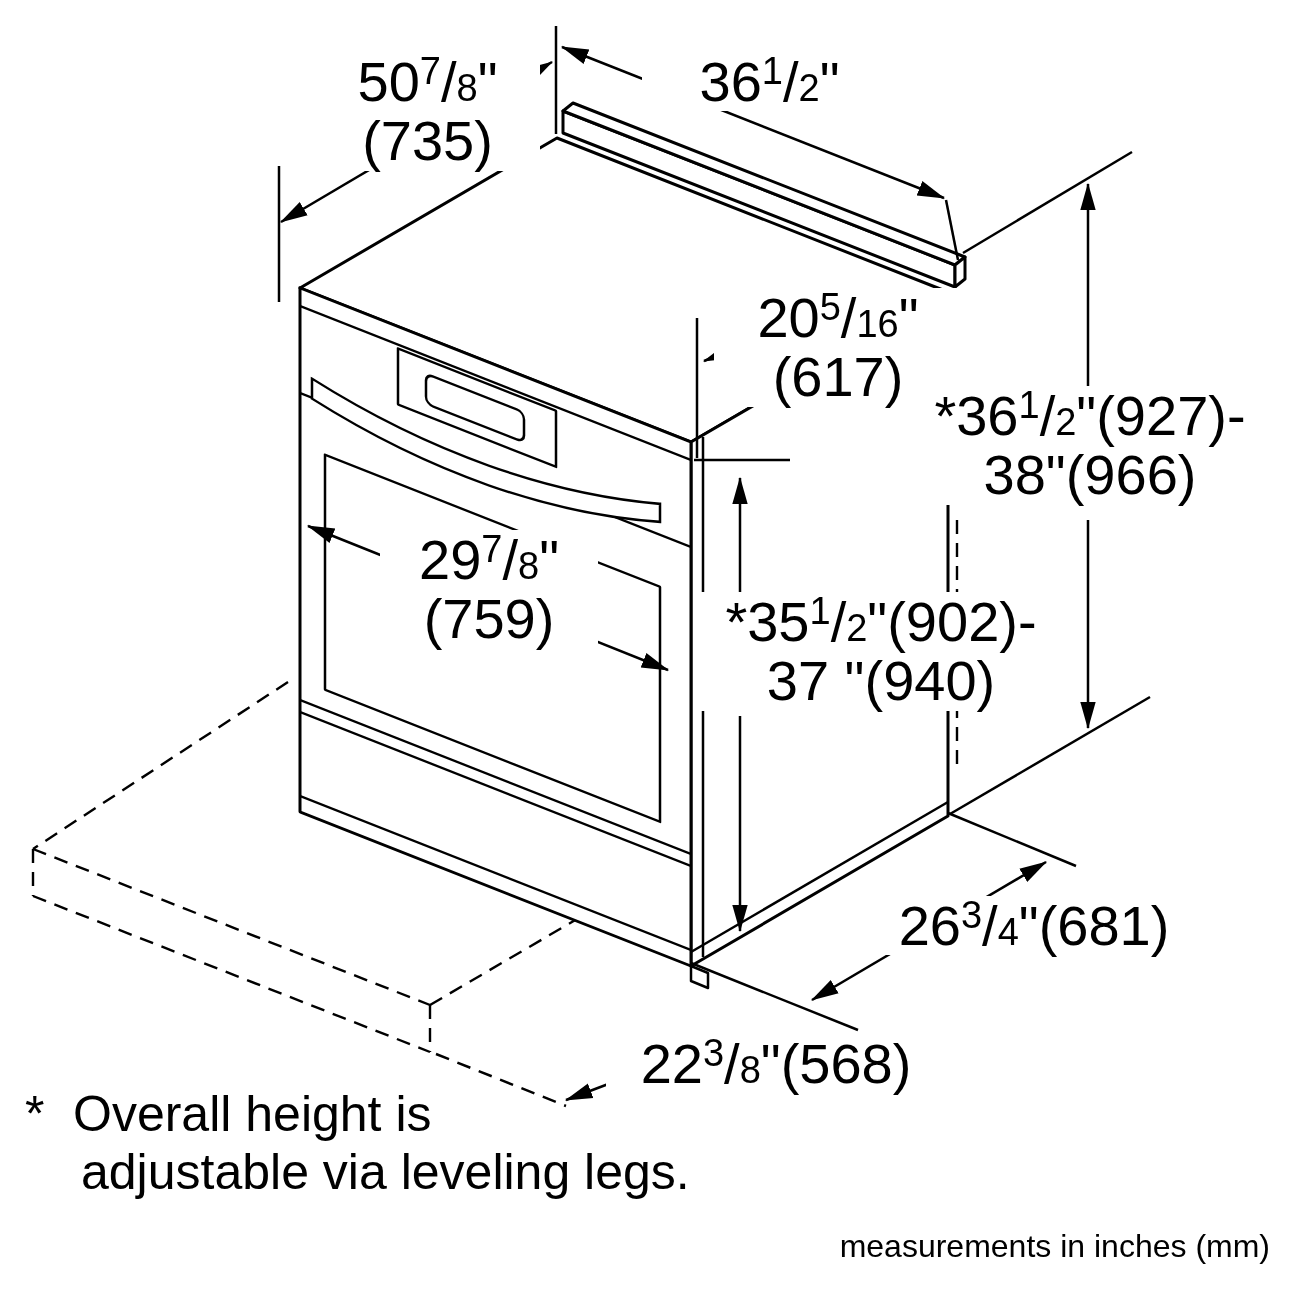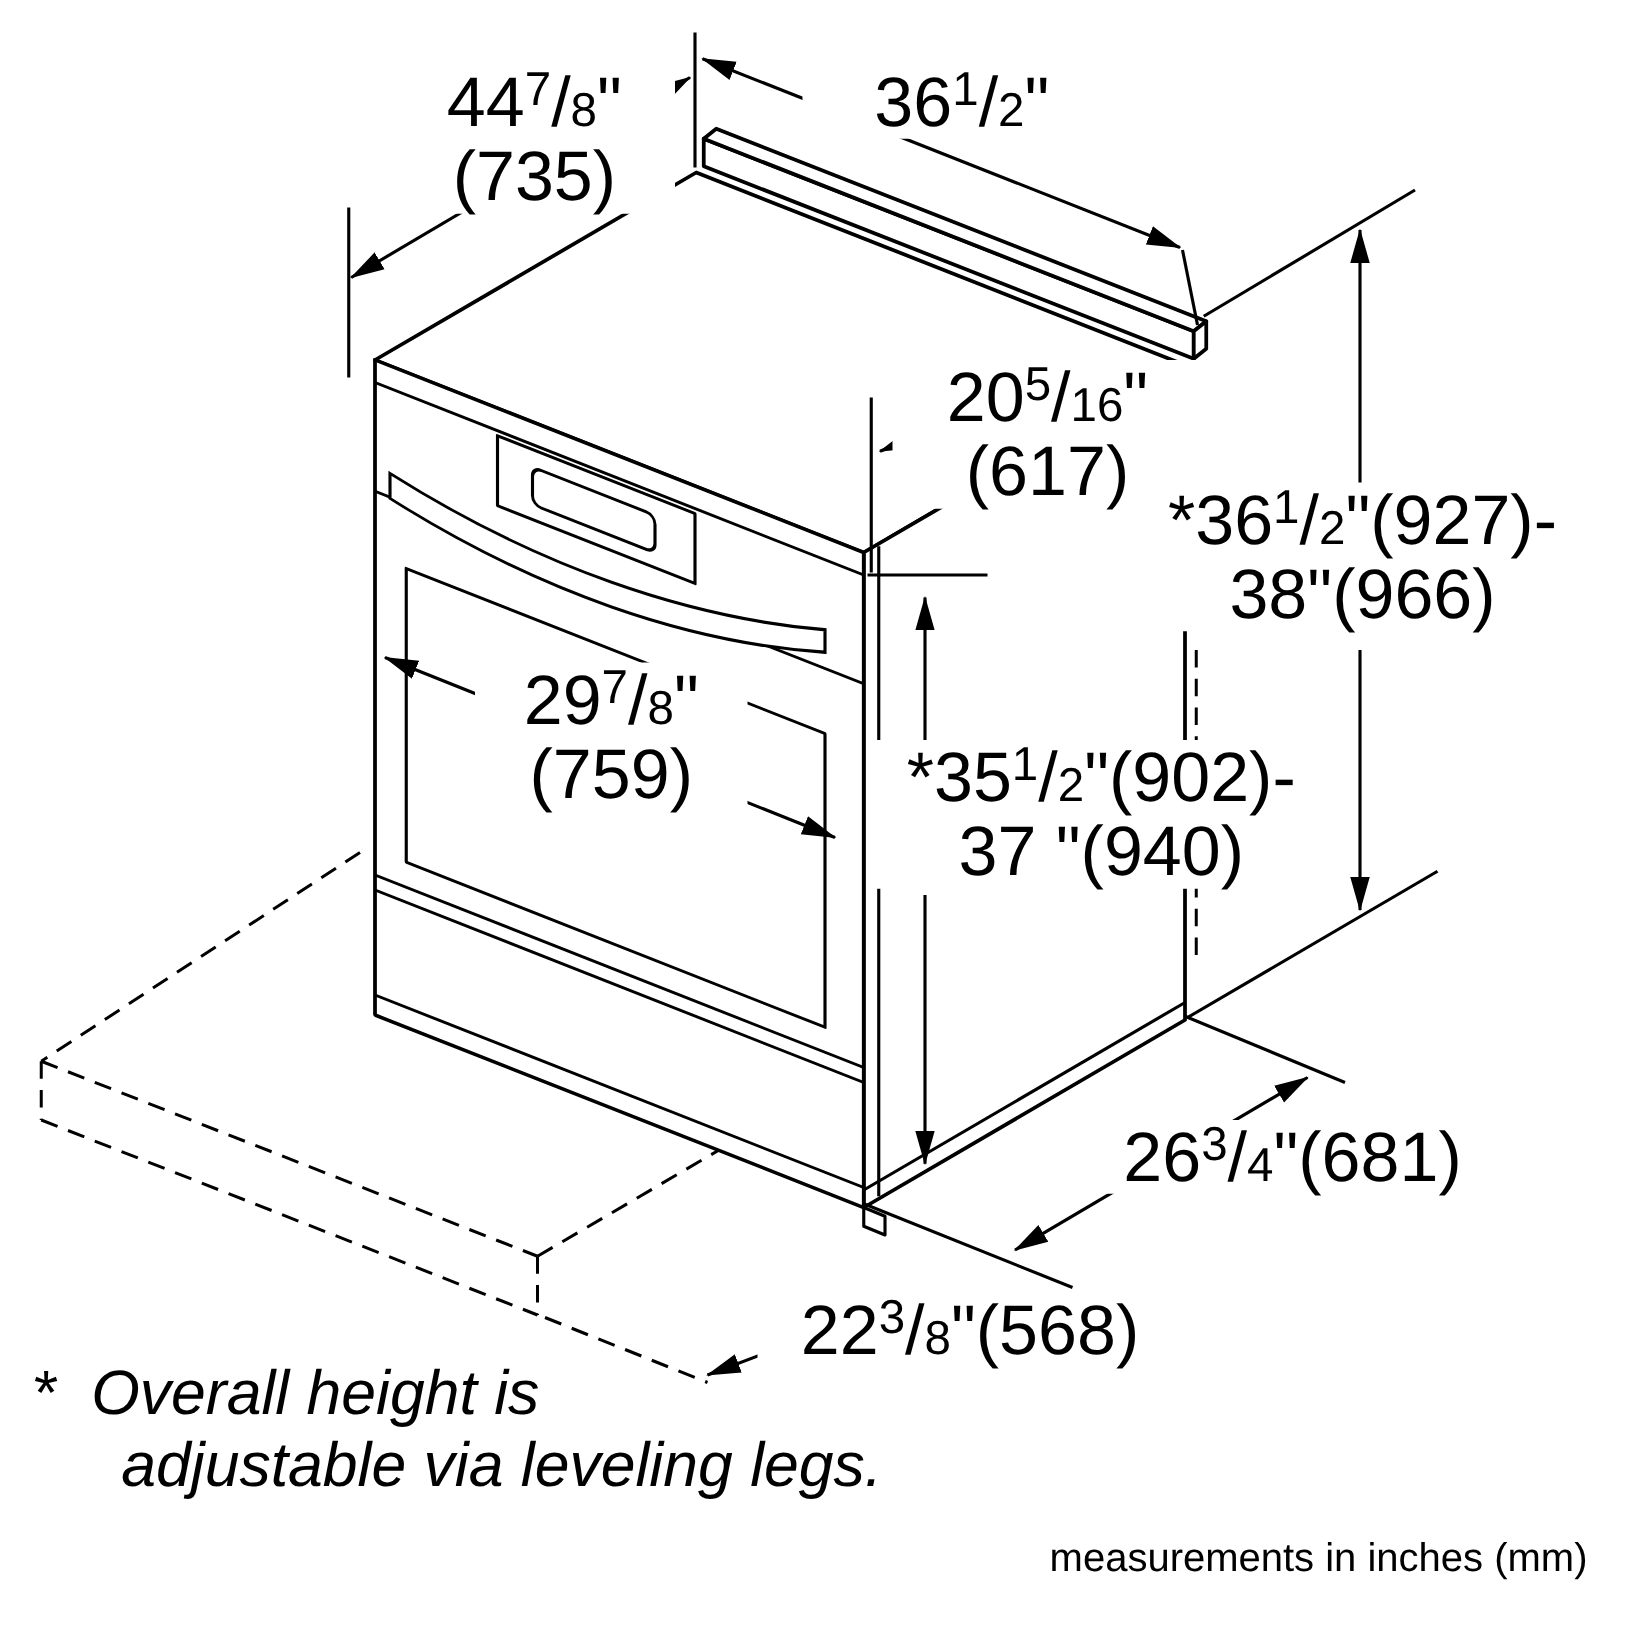--- a/index.html
+++ b/index.html
@@ -28,23 +28,23 @@
   .fden { font-size:38px; }
   #lbl-top-depth      { left:315px; top:52px;  width:225px; }
   #lbl-top-width      { left:642px; top:52px;  width:255px; }
   #lbl-cutout-depth   { left:714px; top:288px; width:248px; }
   #lbl-overall-height { left:922px; top:386px; width:336px; }
   #lbl-door-width     { left:380px; top:530px; width:218px; }
   #lbl-counter-height { left:696px; top:592px; width:370px; }
   #lbl-base-depth     { left:868px; top:896px; width:332px; }
   #lbl-base-width     { left:606px; top:1034px; width:340px; }
 
-  .footnote { position:absolute; left:25px; top:1085px; font-size:50px; line-height:1.16;font-style:italic; }
+  .footnote { position:absolute; left:25px; top:1085px; font-size:50px; line-height:1.16; }
   .fn-star  { display:inline-block; width:48px; }
-  .fn-line2 { margin-left:72px; }
+  .fn-line2 { margin-left:56px; }
   .units-note { position:absolute; right:30px; top:1228px; font-size:32px; }
 </style>
 </head>
 <body>
 
 <div class="stage">
 
   <svg class="diagram" width="1300" height="1300" viewBox="0 0 1300 1300">
     <defs>
       <marker id="ah" viewBox="0 0 12 12" refX="11.5" refY="6" markerWidth="11" markerHeight="11" orient="auto-start-reverse">
@@ -126,21 +126,21 @@
         <line x1="812" y1="1000" x2="1046" y2="862" marker-start="url(#ah)" marker-end="url(#ah)"></line>
       </g>
       <g>
         <line class="dash" x1="436" y1="1054" x2="566" y2="1106"></line>
         <line x1="566" y1="1100" x2="648" y2="1069" marker-start="url(#ah)"></line>
       </g>
     </g>
   </svg>
 
   <div class="dim-label" id="lbl-top-depth">
-    <div><span>44</span><span class="fnum">7</span><span>/</span><span class="fden">8</span><span>"</span></div>
+    <div><span>50</span><span class="fnum">7</span><span>/</span><span class="fden">8</span><span>"</span></div>
     <div>(735)</div>
   </div>
 
   <div class="dim-label" id="lbl-top-width">
     <div><span>36</span><span class="fnum">1</span><span>/</span><span class="fden">2</span><span>"</span></div>
   </div>
 
   <div class="dim-label" id="lbl-cutout-depth">
     <div><span>20</span><span class="fnum">5</span><span>/</span><span class="fden">16</span><span>"</span></div>
     <div>(617)</div>

